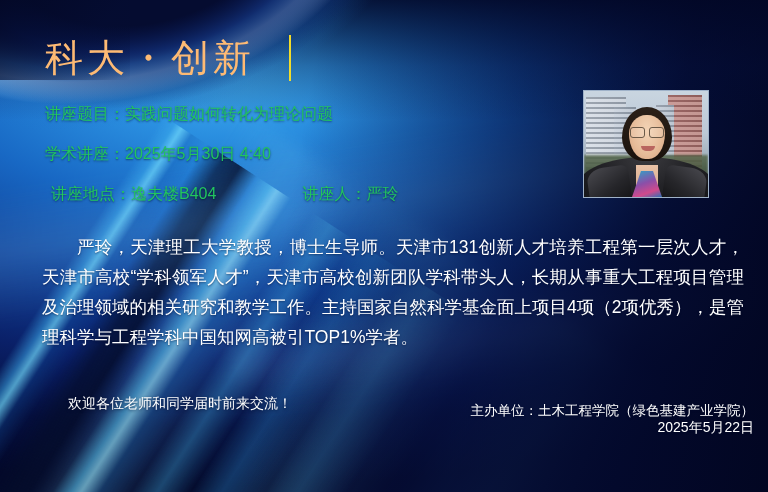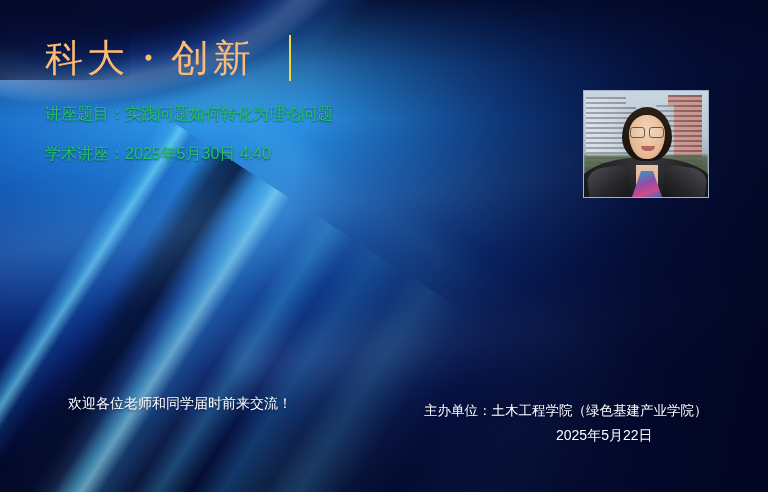--- a/index.html
+++ b/index.html
@@ -307,24 +307,24 @@
   
   .footer {
     position: absolute;
     left: 424px;
     top: 402px;
     width: 330px;
     color: #ffffff;
     font-size: 13.5px;
     line-height: 17px;
     text-shadow: 0 1px 2px rgba(0,10,40,0.55);
+    text-align: right;
   }
   .footer-line2 { padding-left: 14px; }
   .footer-date {
-    margin-top: 8px;
     padding-left: 132px;
     font-size: 14px;
   }
 </style>
 </head>
 <body>
 
 <div id="poster">
 
   <div class="bg-base"></div>
@@ -361,23 +361,27 @@
     <div class="ph-mouth"></div>
   </div>
 
   <div class="info">
     <div class="info-line">
       <span>讲座题目：</span><span>实践问题如何转化为理论问题</span>
     </div>
     <div class="info-line">
       <span>学术讲座：</span><span>2025年5月30日 4:40</span>
     </div>
+    <div class="info-line row3">
+      <span>讲座地点：</span><span>逸夫楼B404</span><span class="gap-lg"></span><span>讲座人：</span><span>严玲</span>
+    </div>
   </div>
 
   <div class="bio">
+    <span class="bio-body">严玲，天津理工大学教授，博士生导师。天津市131创新人才培养工程第一层次人才，天津市高校“学科领军人才”，天津市高校创新团队学科带头人，长期从事重大工程项目管理及治理领域的相关研究和教学工作。主持国家自然科学基金面上项目4项（2项优秀），是管理科学与工程学科中国知网高被引TOP1%学者。</span>
   </div>
 
   <div class="welcome">欢迎各位老师和同学届时前来交流！</div>
 
   <div class="footer">
     <div>主办单位：土木工程学院（绿色基建产业学院）</div>
     <div class="footer-date">2025年5月22日</div>
   </div>
 
 </div>

